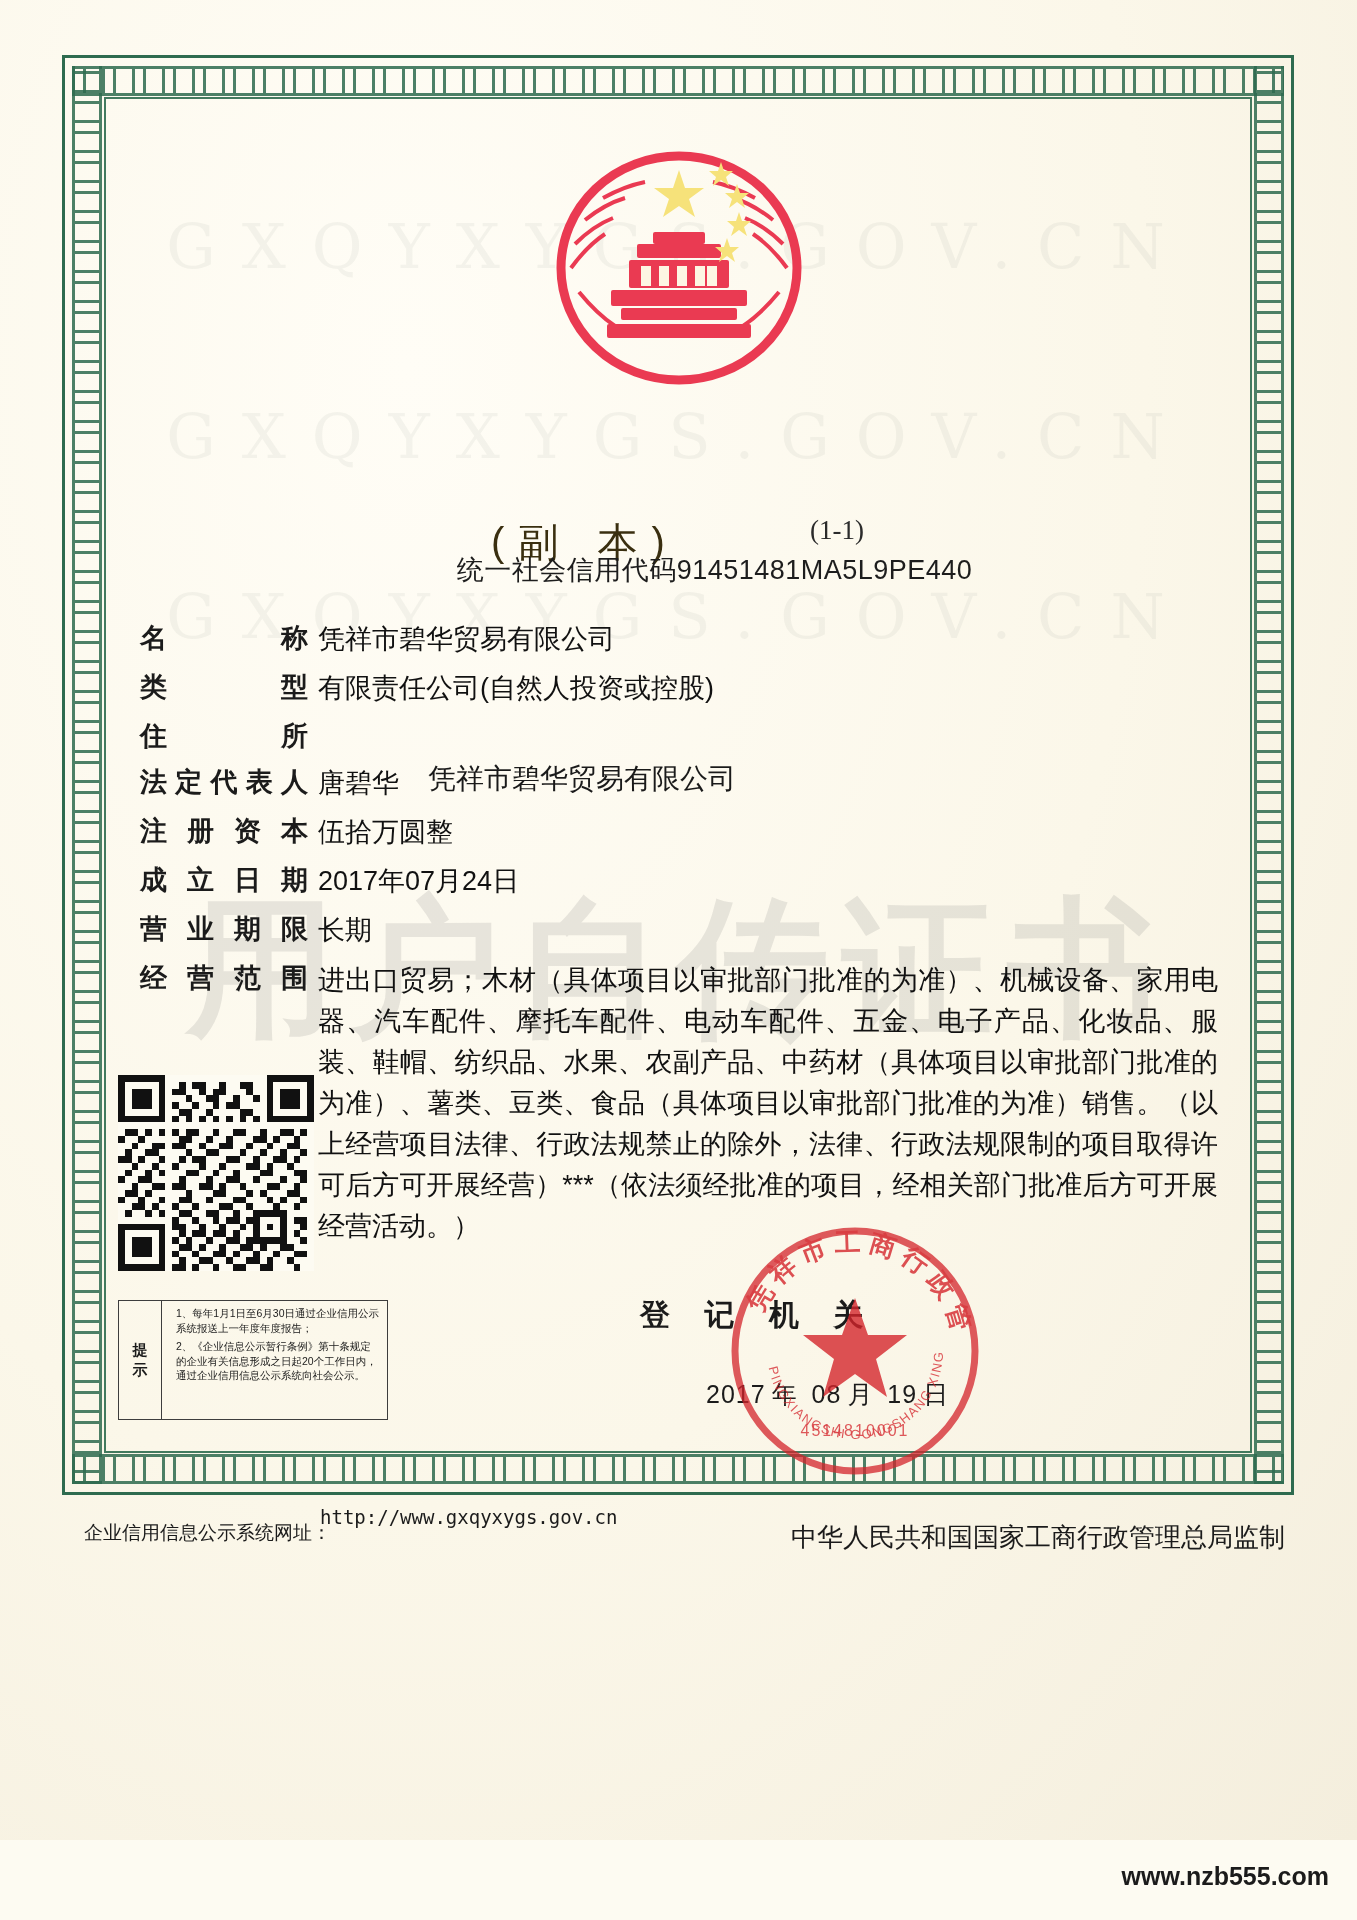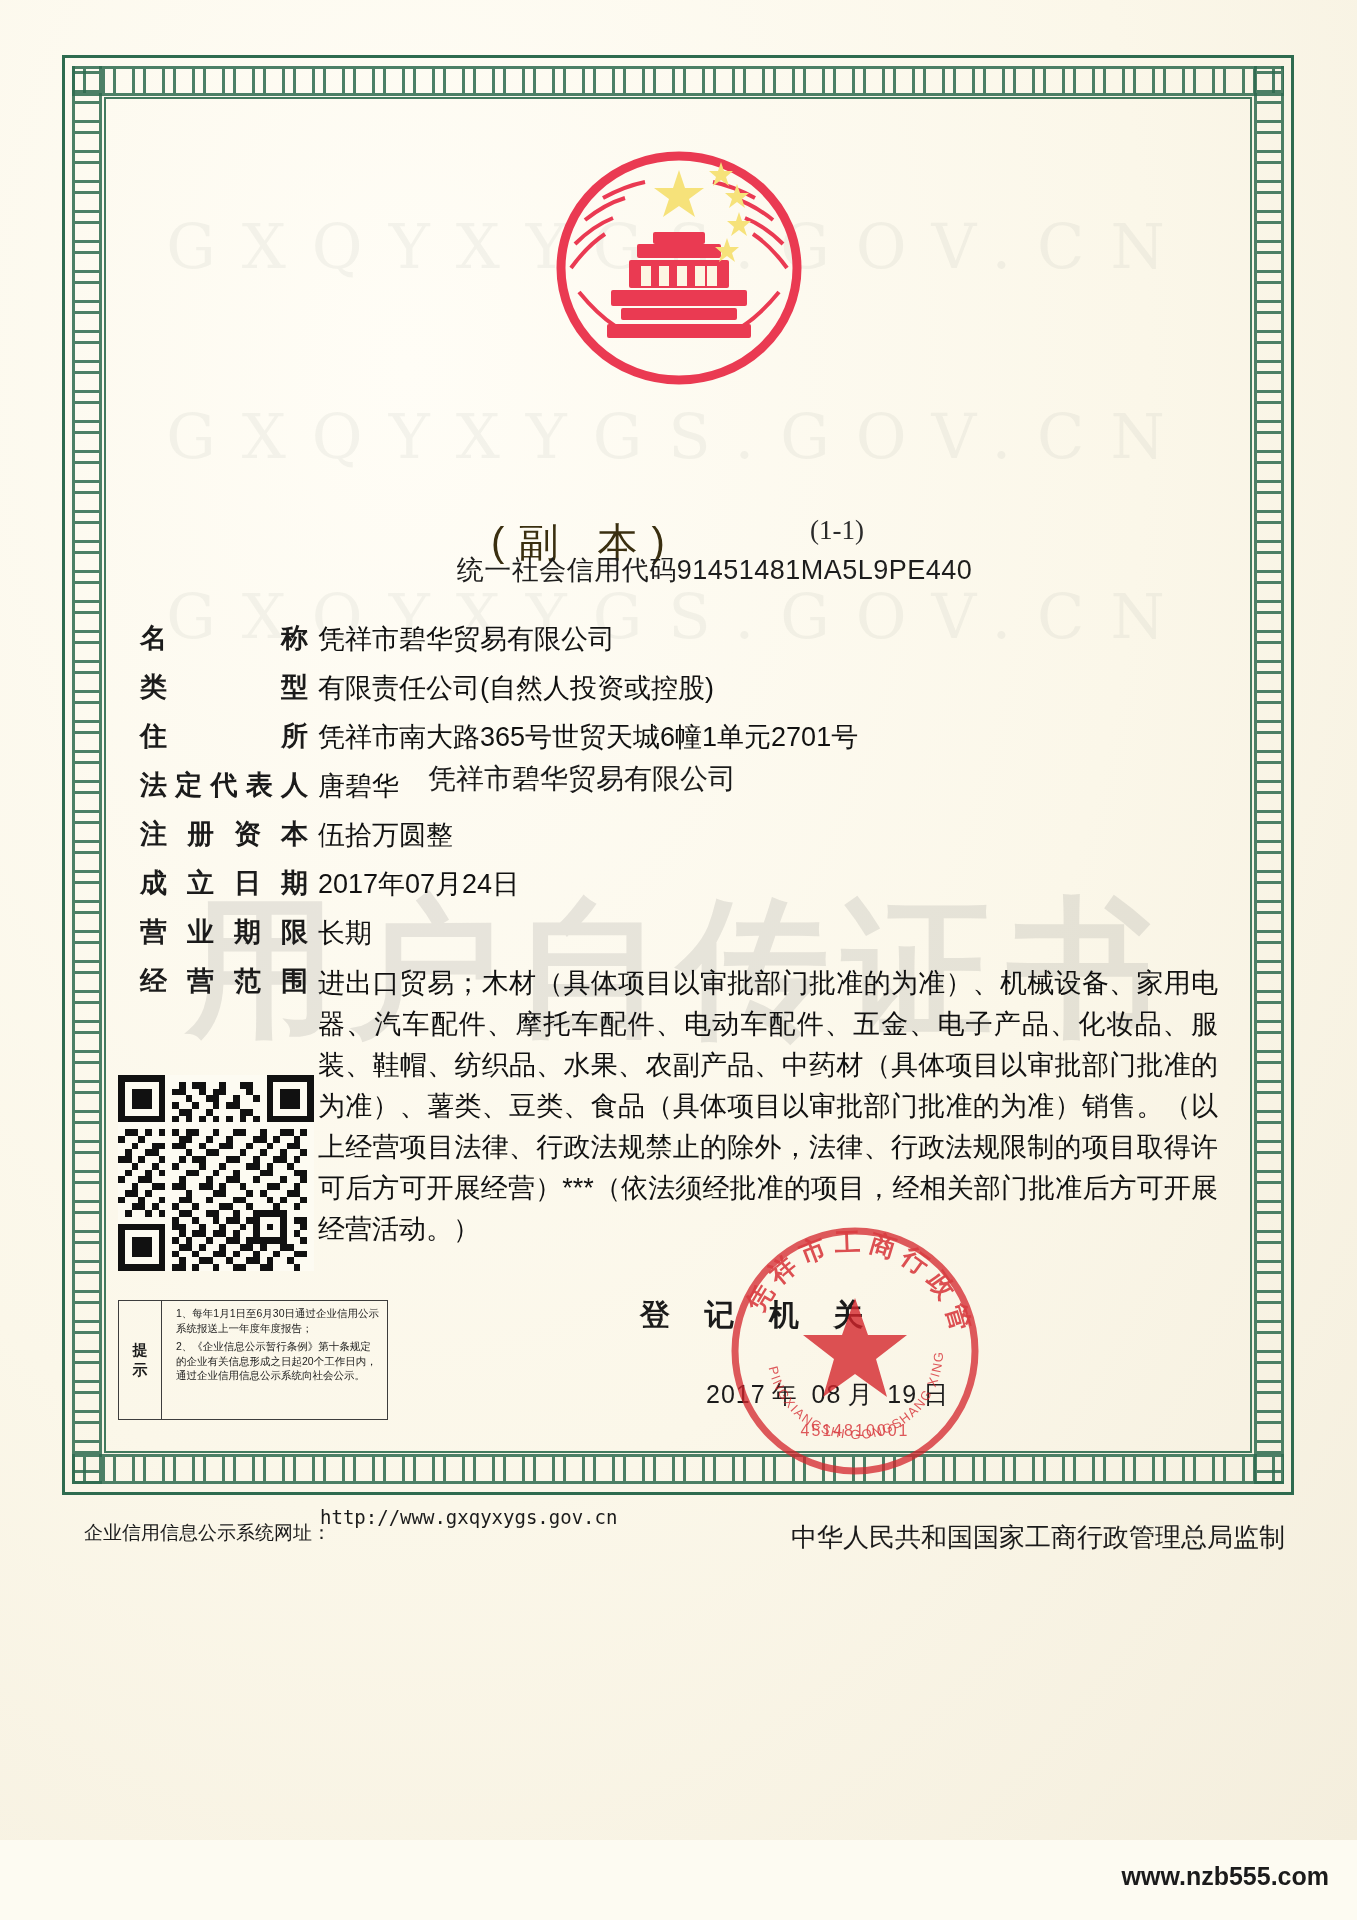--- a/index.html
+++ b/index.html
@@ -404,21 +404,20 @@
         <span>型</span>
       </div>
       <div class="value">有限责任公司(自然人投资或控股)</div>
     </div>
 
     <div class="row">
       <div class="label">
         <span>住</span>
         <span>所</span>
       </div>
-      <div class="value">凭祥市南大路365号世贸天城6幢1单元2701号</div>
     </div>
 
     <div class="row">
       <div class="label">
         <span>法</span>
         <span>定</span>
         <span>代</span>
         <span>表</span>
         <span>人</span>
       </div>

